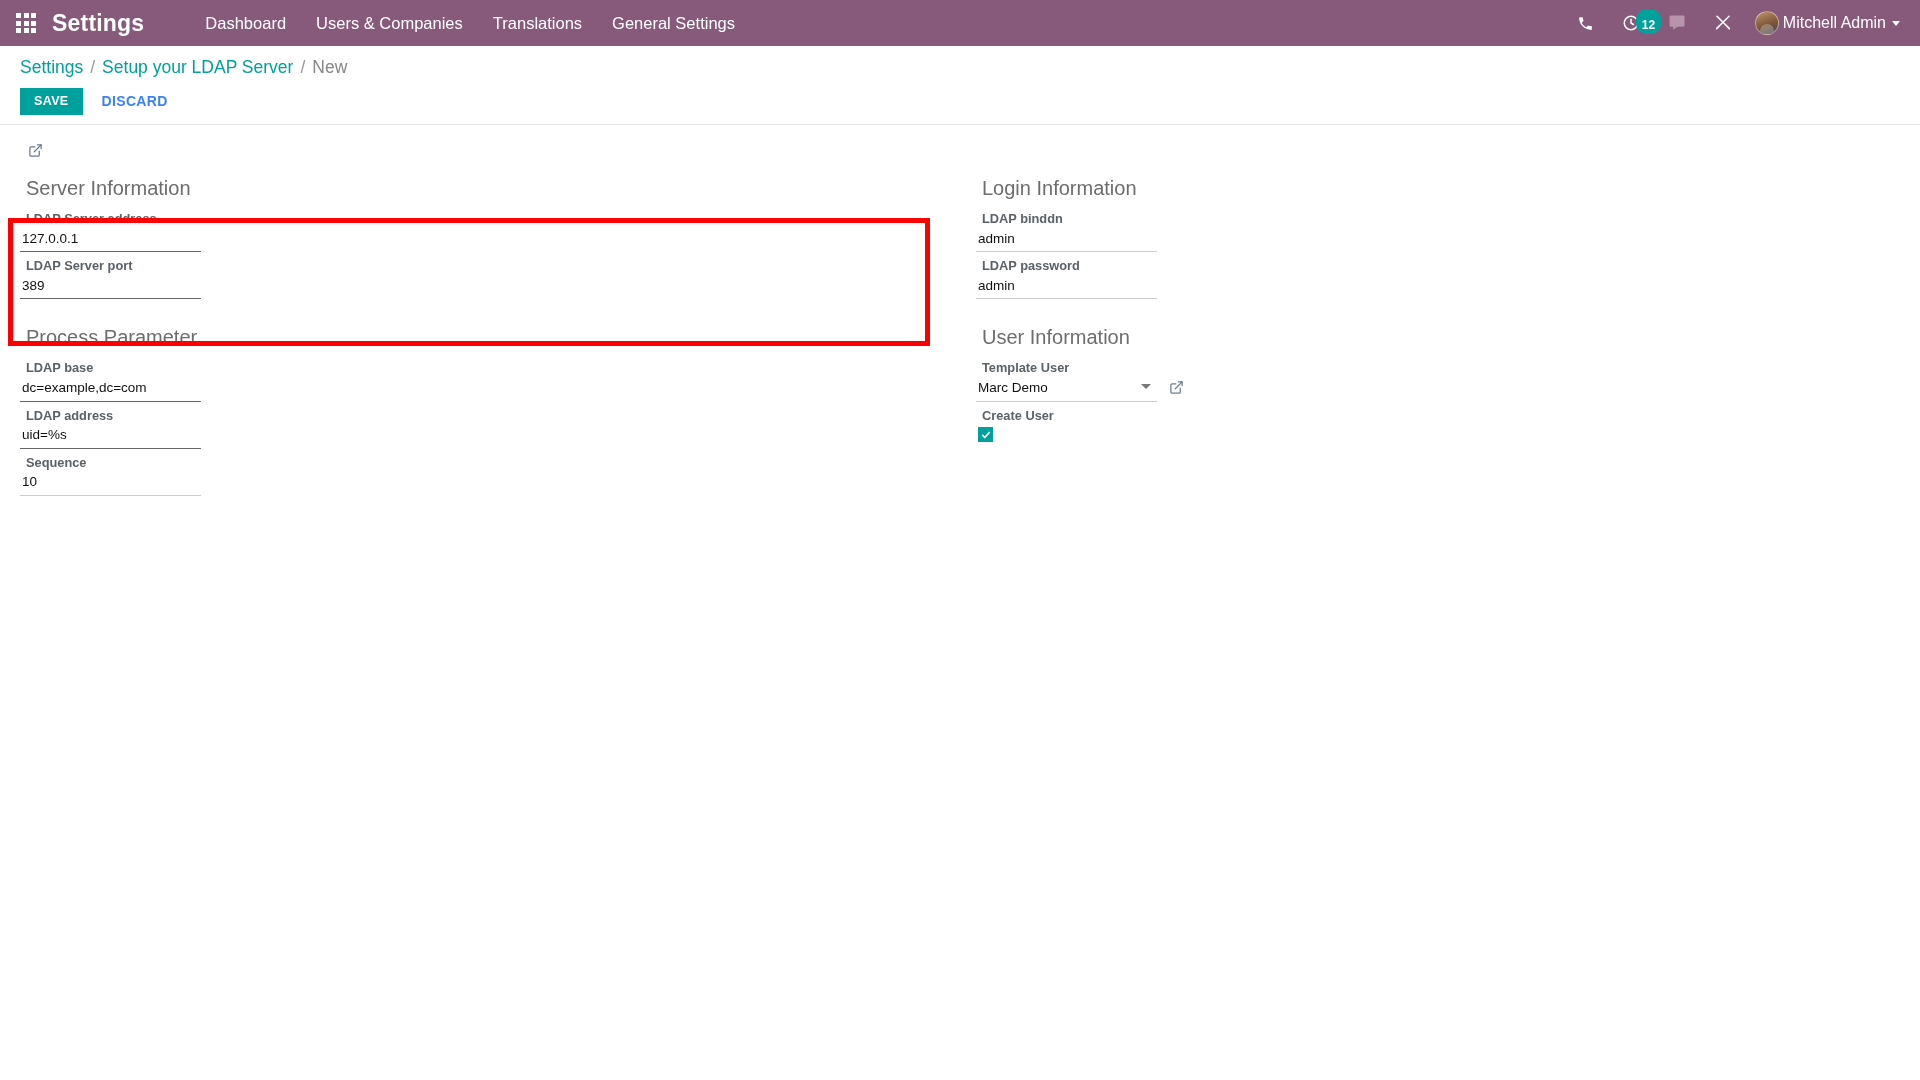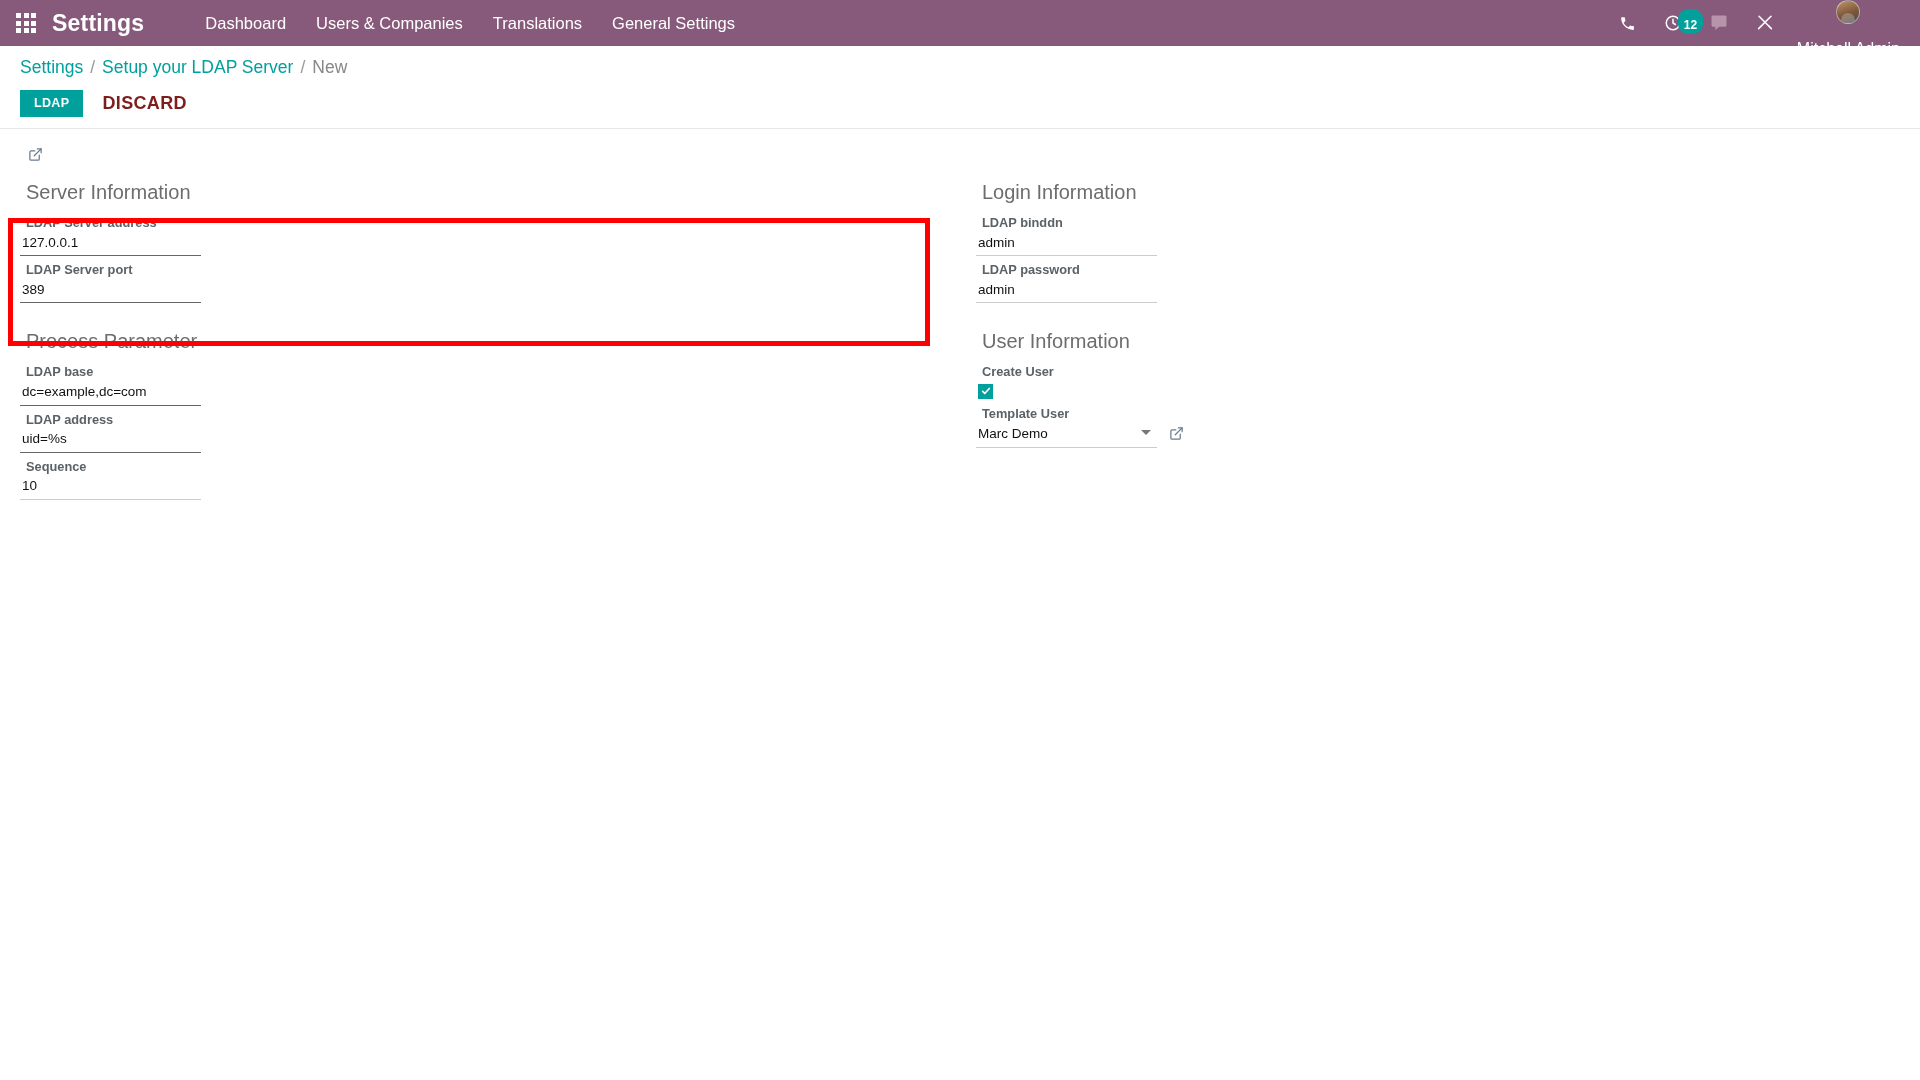--- a/index.html
+++ b/index.html
@@ -79,22 +79,21 @@
     border-radius: 10px;
     padding: 10px 6px 2px;
     line-height: 1.1;
     text-align: center;
   }
   .user-menu {
     display: flex; align-items: center;
     height: 46px;
     padding: 0 10px 0 8px;
     cursor: pointer;
-    gap: 16px;
-    flex-direction: column;
+    gap: 4px;
   }
   .avatar {
     width: 24px; height: 24px;
     border-radius: 50%;
     background: linear-gradient(160deg,#b58a63 10%,#7d5738 55%,#3f4a5a 100%);
     border: 1px solid rgba(255,255,255,.45);
     overflow: hidden;
     position: relative;
     flex: none;
   }
@@ -148,23 +147,23 @@
     font-size: 12.5px;
     font-weight: bold;
     letter-spacing: .35px;
     padding: 6px 13px 7px;
     cursor: pointer;
     border-radius: 0;
     line-height: 1;
   }
   .btn-discard {
     background: transparent;
-    color: #7f1d1d;
+    color: #3b82f6;
     border: 1px solid transparent;
-    font-size: 18px;
+    font-size: 14px;
     font-weight: bold;
     letter-spacing: .35px;
     padding: 6px 10px 7px;
     cursor: pointer;
     line-height: 1;
   }
 
   
   .sheet { padding: 14px 20px 0 20px; position: relative; }
 
@@ -368,21 +367,21 @@
 
   <div class="breadcrumb">
     <span class="bc-link">Settings</span>
     <span class="bc-sep">/</span>
     <span class="bc-link">Setup your LDAP Server</span>
     <span class="bc-sep">/</span>
     <span class="bc-active">New</span>
   </div>
 
   <div class="cp-buttons">
-    <button class="btn-save">LDAP</button>
+    <button class="btn-save">SAVE</button>
     <button class="btn-discard">DISCARD</button>
   </div>
 
 </div>
 
 <div class="sheet">
 
   <div class="ext-link-row">
     <span class="ext-icon">
       <svg width="15" height="15" viewBox="0 0 24 24" fill="none" stroke="#6b7b8c" stroke-width="2" stroke-linecap="round" stroke-linejoin="round">
@@ -458,31 +457,20 @@
         <div class="field-row">
           <div class="field-label">LDAP password</div>
           <div class="field-value">
             <input class="inp" type="text" value="admin" style="">
           </div>
         </div>
       </div>
 
       <div class="group">
         <div class="group-title">User Information</div>
-
-        <div class="field-row">
-          <div class="field-label">Create User</div>
-          <div class="field-value">
-            <span class="checkbox-checked">
-              <svg width="10" height="10" viewBox="0 0 24 24" fill="none" stroke="#ffffff" stroke-width="4" stroke-linecap="round" stroke-linejoin="round">
-                <path d="M4 13l5 5L20 6"></path>
-              </svg>
-            </span>
-          </div>
-        </div>
 
         <div class="field-row">
           <div class="field-label">Template User</div>
           <div class="field-value">
             <div class="m2o-wrap">
               <div class="m2o-field">
                 <input class="inp" type="text" value="Marc Demo" style="">
                 <span class="m2o-caret"></span>
               </div>
               <span class="m2o-ext">
@@ -490,20 +478,31 @@
                   <svg width="15" height="15" viewBox="0 0 24 24" fill="none" stroke="#6b7b8c" stroke-width="2" stroke-linecap="round" stroke-linejoin="round">
                     <path d="M18 13v6a2 2 0 0 1-2 2H5a2 2 0 0 1-2-2V8a2 2 0 0 1 2-2h6"></path>
                     <path d="M15 3h6v6"></path>
                     <path d="M10 14L21 3"></path>
                   </svg>
                 </span>
               </span>
             </div>
           </div>
         </div>
+
+        <div class="field-row">
+          <div class="field-label">Create User</div>
+          <div class="field-value">
+            <span class="checkbox-checked">
+              <svg width="10" height="10" viewBox="0 0 24 24" fill="none" stroke="#ffffff" stroke-width="4" stroke-linecap="round" stroke-linejoin="round">
+                <path d="M4 13l5 5L20 6"></path>
+              </svg>
+            </span>
+          </div>
+        </div>
       </div>
 
     </div>
   </div>
 
 </div>
 
 <div class="highlight-box"></div>
 
 </body></html>

